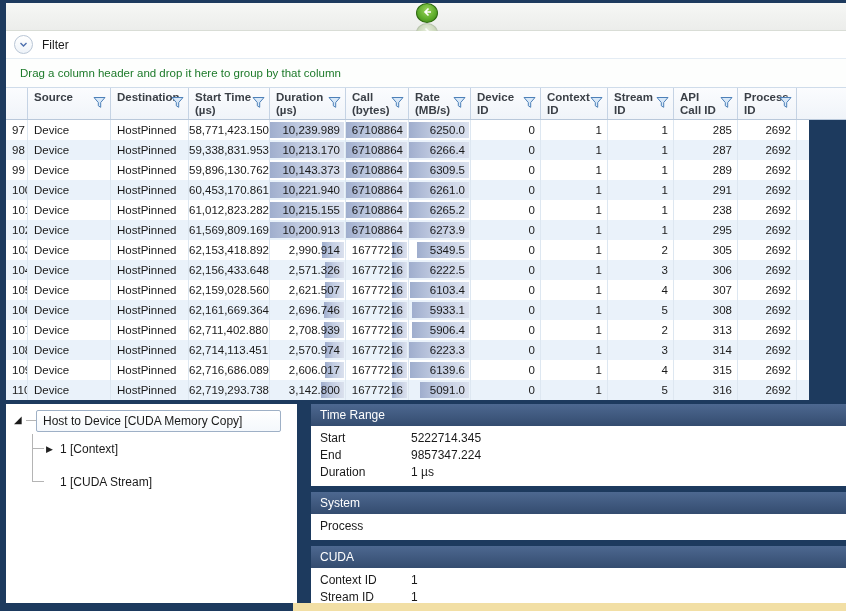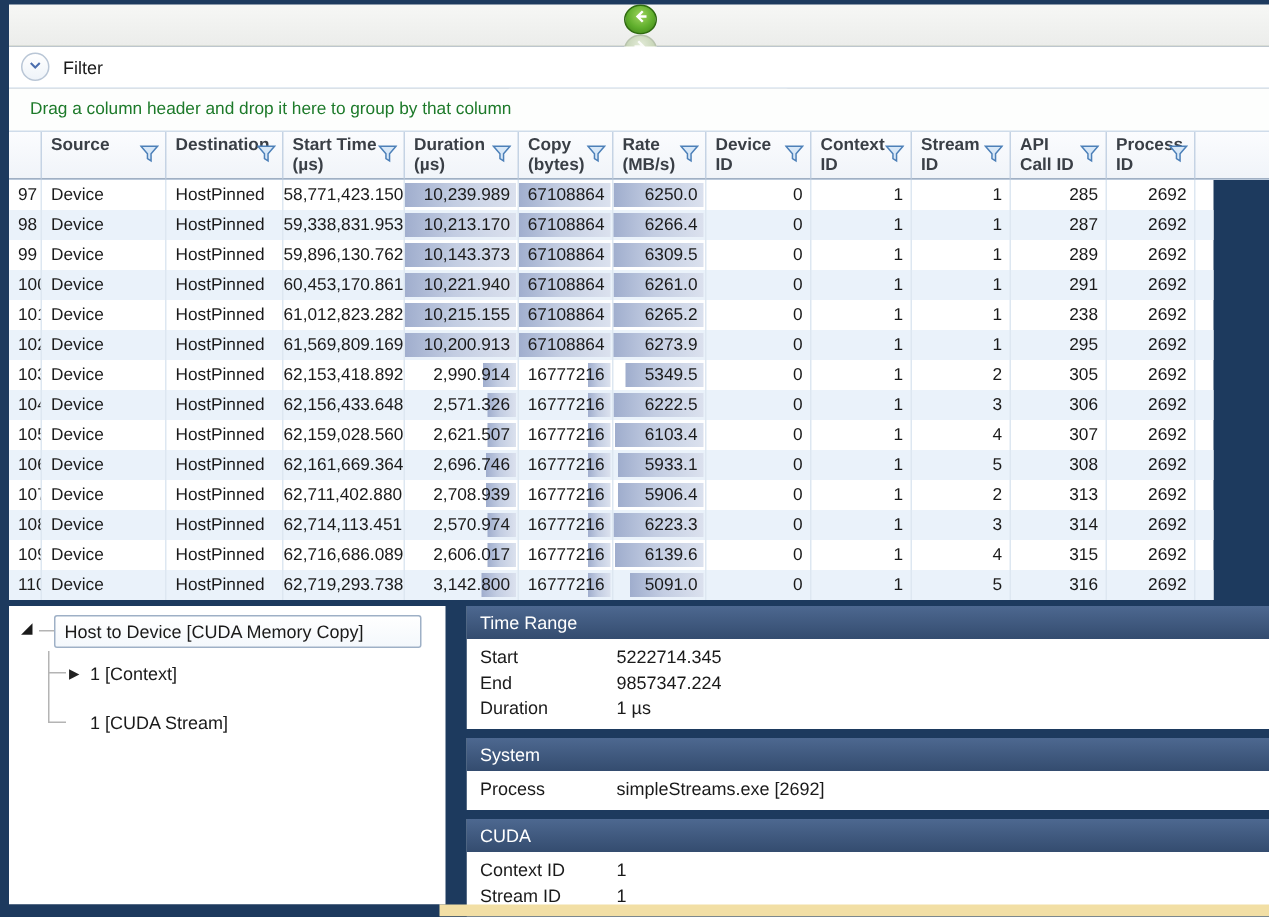--- a/index.html
+++ b/index.html
@@ -166,21 +166,21 @@
         </svg></span>
     </div>
     <div class="th c4">
       <div>Duration</div>
       <div>(µs)</div>
       <span class="funnel"><svg width="13" height="13" viewBox="0 0 13 13">
           <path d="M1 1.5 h11 l-4.3 5 v4.8 l-2.4 -1.5 V6.5 Z" fill="#d8e8f8" stroke="#4d80b8" stroke-width="1"></path>
         </svg></span>
     </div>
     <div class="th c5">
-      <div>Copy</div>
+      <div>Call</div>
       <div>(bytes)</div>
       <span class="funnel"><svg width="13" height="13" viewBox="0 0 13 13">
           <path d="M1 1.5 h11 l-4.3 5 v4.8 l-2.4 -1.5 V6.5 Z" fill="#d8e8f8" stroke="#4d80b8" stroke-width="1"></path>
         </svg></span>
     </div>
     <div class="th c6">
       <div>Rate</div>
       <div>(MB/s)</div>
       <span class="funnel"><svg width="13" height="13" viewBox="0 0 13 13">
           <path d="M1 1.5 h11 l-4.3 5 v4.8 l-2.4 -1.5 V6.5 Z" fill="#d8e8f8" stroke="#4d80b8" stroke-width="1"></path>
@@ -472,21 +472,20 @@
           <span class="k">Duration</span>
           <span>1 µs</span>
         </div>
       </div>
     </div>
     <div class="panel">
       <div class="panel-h">System</div>
       <div class="panel-b">
         <div class="prow">
           <span class="k">Process</span>
-          <span>simpleStreams.exe [2692]</span>
         </div>
       </div>
     </div>
     <div class="panel">
       <div class="panel-h">CUDA</div>
       <div class="panel-b">
         <div class="prow">
           <span class="k">Context ID</span>
           <span>1</span>
         </div>

